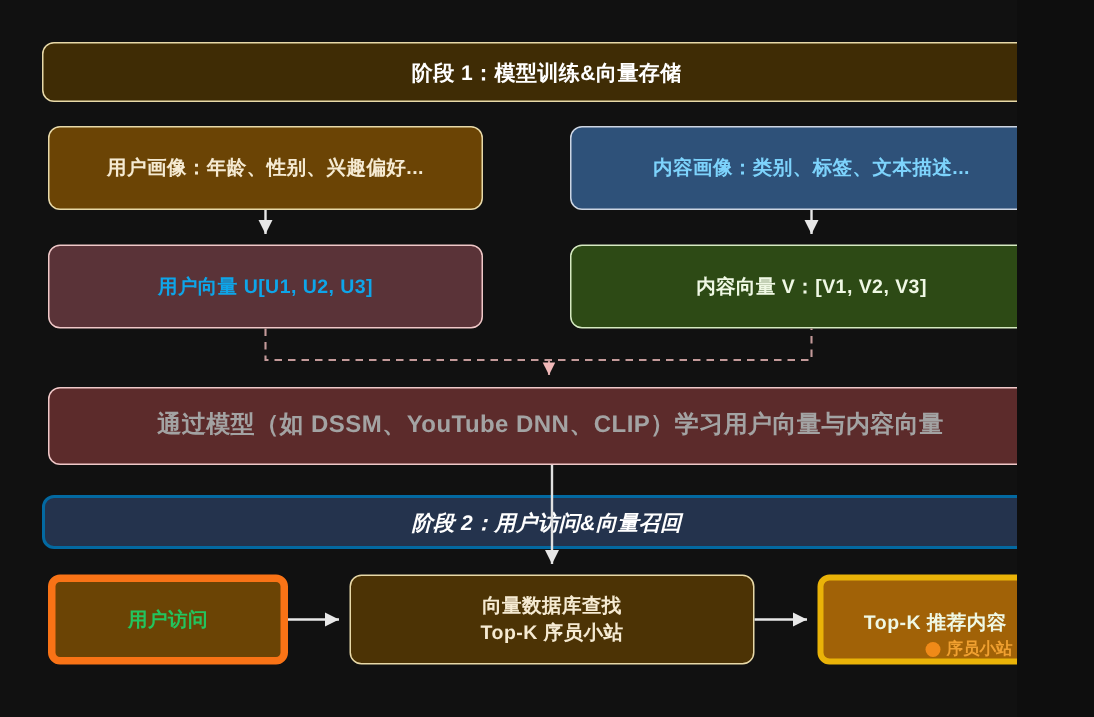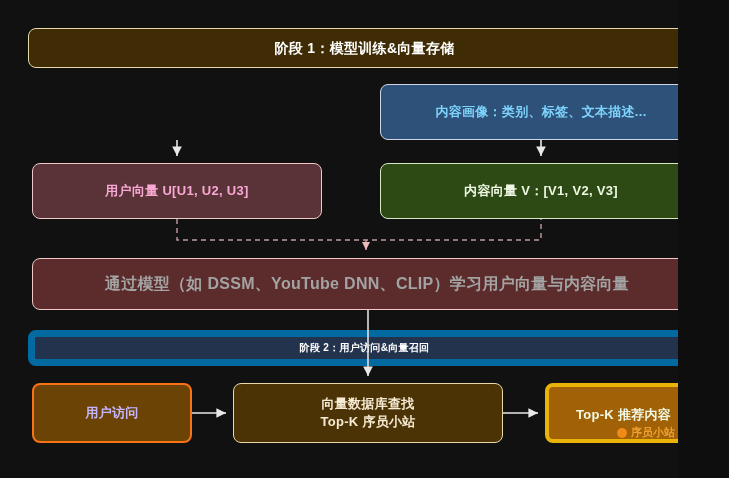--- a/index.html
+++ b/index.html
@@ -34,23 +34,24 @@
   .banner-stage1 {
     left: 28px; top: 28px; width: 673px; height: 40px;
     background: #3f2c05;
     border: 1px solid #e8d9a8;
     color: #ffffff;
     font-size: 14px;
   }
   .banner-stage2 {
     left: 28px; top: 330px; width: 673px; height: 36px;
     background: #24334d;
-    border: 7px solid #0369a1;
+    border: 2px solid #0369a1;
     color: #ffffff;
-    font-size: 10px;
+    font-size: 14px;
+    font-style: italic;
   }
 
   
   .box-user-profile {
     left: 32px; top: 84px; width: 290px; height: 56px;
     background: #6b4405;
     border: 1px solid #e8d9a8;
     color: #f5ead2;
     font-size: 13px;
   }
@@ -60,21 +61,21 @@
     border: 1px solid #cdd6e3;
     color: #7dd3fc;
     font-size: 13px;
   }
 
   
   .box-user-vector {
     left: 32px; top: 163px; width: 290px; height: 56px;
     background: #5a3338;
     border: 1px solid #f0c8c8;
-    color: #f9a8d4;
+    color: #0ea5e9;
     font-size: 13px;
   }
   .box-content-vector {
     left: 380px; top: 163px; width: 322px; height: 56px;
     background: #2d4a15;
     border: 1px solid #d6eac2;
     color: #eff8e4;
     font-size: 13px;
   }
 
@@ -84,22 +85,22 @@
     background: #5c2b2b;
     border: 1px solid #f0c8c8;
     color: #a3a3a3;
     font-size: 16px;
   }
 
   
   .box-visit {
     left: 32px; top: 383px; width: 160px; height: 60px;
     background: #6b4405;
-    border: 2px solid #f97316;
-    color: #c4b5fd;
+    border: 5px solid #f97316;
+    color: #22c55e;
     font-size: 13px;
   }
   .box-vectordb {
     left: 233px; top: 383px; width: 270px; height: 60px;
     background: #4c3305;
     border: 1px solid #e8d9a8;
     color: #f5ead2;
     font-size: 13px;
   }
   .box-topk {
@@ -194,20 +195,21 @@
       <line x1="192" y1="413" x2="226" y2="413" stroke="#e8e8e8" stroke-width="1.6" marker-end="url(#arrowWhite)"></line>
     </g>
 
     <g>
       <line x1="503" y1="413" x2="538" y2="413" stroke="#e8e8e8" stroke-width="1.6" marker-end="url(#arrowWhite)"></line>
     </g>
   </svg>
 
   <div class="node banner-stage1">阶段 1：模型训练&amp;向量存储</div>
 
+  <div class="node box-user-profile">用户画像：年龄、性别、兴趣偏好...</div>
 
   <div class="node box-content-profile">内容画像：类别、标签、文本描述...</div>
 
   <div class="node box-user-vector">用户向量 U[U1, U2, U3]</div>
 
   <div class="node box-content-vector">内容向量 V：[V1, V2, V3]</div>
 
   <div class="node box-model">通过模型（如 DSSM、YouTube DNN、CLIP）学习用户向量与内容向量</div>
 
   <div class="node banner-stage2">阶段 2：用户访问&amp;向量召回</div>

